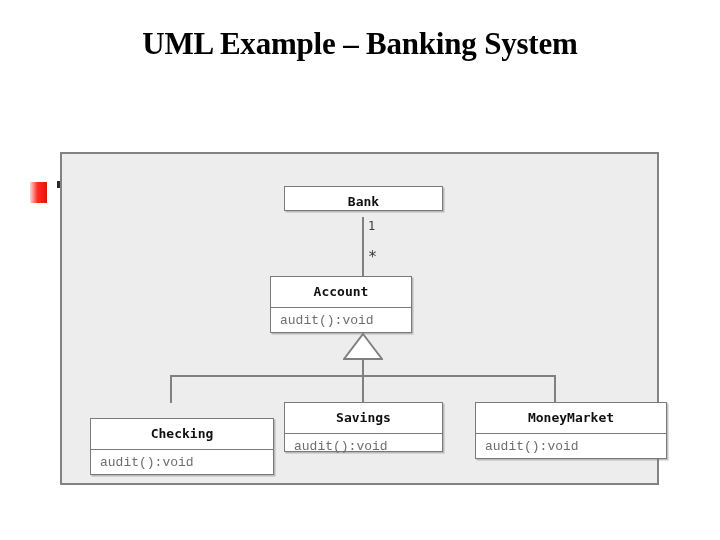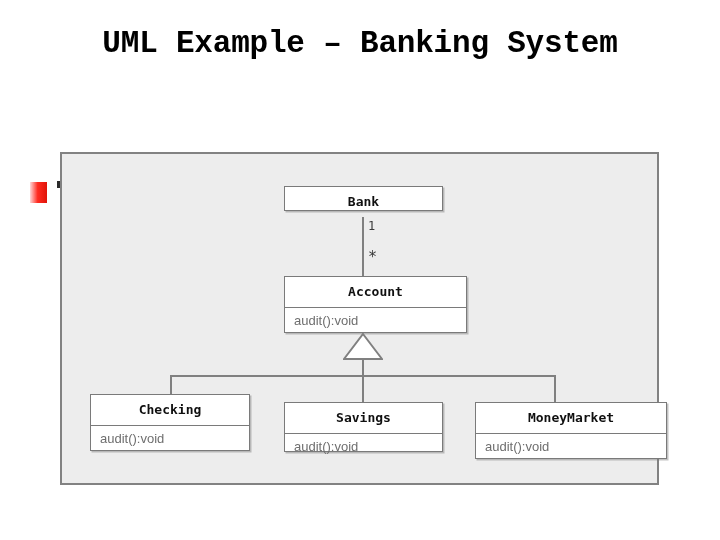--- a/index.html
+++ b/index.html
@@ -15,21 +15,21 @@
     position: relative;
   }
 
   
   #slide-title {
     position: absolute;
     left: 0;
     top: 26px;
     width: 720px;
     text-align: center;
-    font-family: Liberation Mono, monospace;
+    font-family: Liberation Serif, serif;
     font-size: 31px;
     font-weight: bold;
     color: #000000;
     letter-spacing: -0.2px;
     white-space: nowrap;
   }
 
   
   #bullet-marker {
     position: absolute;
@@ -77,31 +77,31 @@
     font-weight: bold;
     color: #101010;
     white-space: nowrap;
     overflow: hidden;
   }
   .uml-compartment {
     height: 26px;
     line-height: 26px;
     border-top: 1px solid #7a7a7a;
     padding-left: 9px;
-    font-family: Liberation Sans, sans-serif;
+    font-family: Liberation Mono, monospace;
     font-size: 13px;
     color: #6e6e6e;
     white-space: nowrap;
     overflow: hidden;
   }
 
   
   #class-bank      { left: 222px; top: 32px;  width: 159px; height: 25px; }
-  #class-account   { left: 222px; top: 122px; width: 183px; height: 57px; }
-  #class-checking  { left: 28px;  top: 240px; width: 160px; height: 57px; }
+  #class-account   { left: 208px; top: 122px; width: 142px; height: 57px; }
+  #class-checking  { left: 28px;  top: 264px; width: 184px; height: 57px; }
   #class-savings   { left: 222px; top: 248px; width: 159px; height: 50px; }
   #class-money     { left: 413px; top: 248px; width: 192px; height: 57px; }
 
   
   .conn {
     position: absolute;
     background: #808080;
   }
   .conn-v { width: 2px; }
   .conn-h { height: 2px; }

